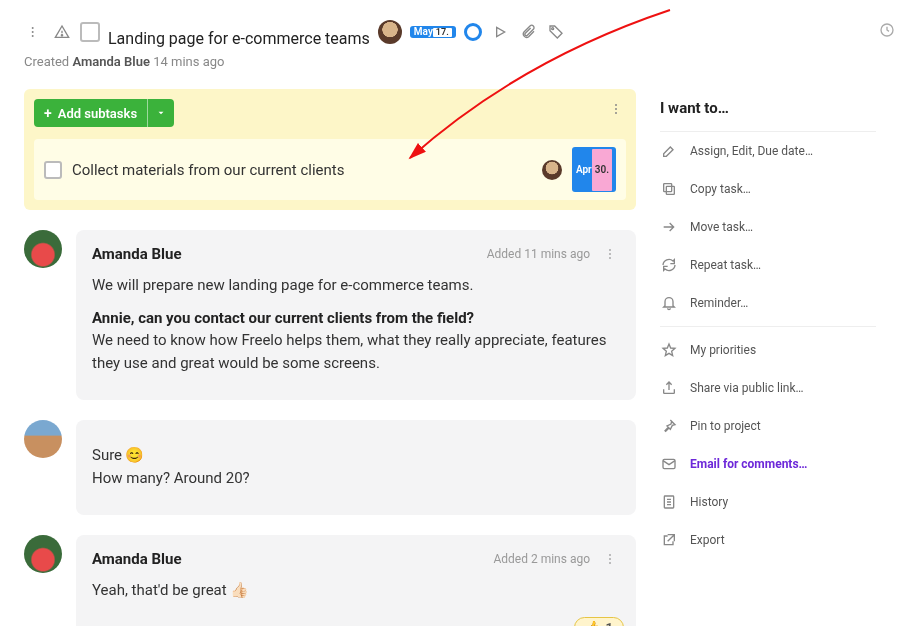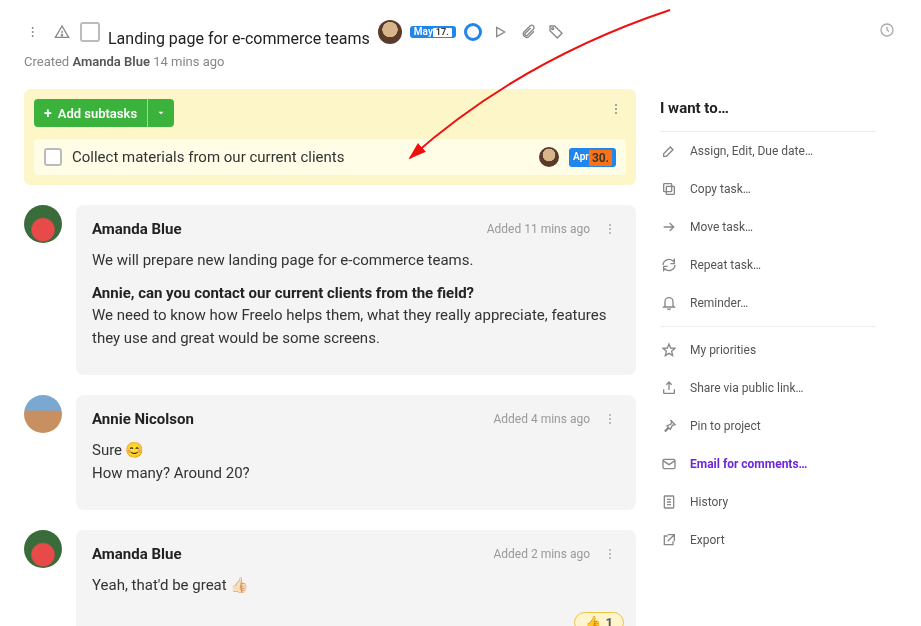--- a/index.html
+++ b/index.html
@@ -14,21 +14,21 @@
   
   .avatar { width: 24px; height: 24px; border-radius: 50%; background: #c8a070; display: inline-block; flex-shrink: 0; overflow: hidden; }
   .avatar-lg { width: 38px; height: 38px; }
   .avatar-amanda { background: radial-gradient(circle at 50% 65%, #e84a4a 0%, #e84a4a 35%, #3a6b3a 40%, #3a6b3a 100%); }
   .avatar-annie { background: linear-gradient(180deg, #7aa8d0 0%, #7aa8d0 40%, #c89060 42%, #c89060 100%); }
   
   .date-chip { display: inline-flex; align-items: center; justify-content: center; border-radius: 3px; padding: 1px 4px; font-size: 10px; line-height: 1; font-weight: 600; min-width: 28px; }
   .date-chip-may { background: #2186eb; color: #fff; }
   .date-chip-may .day { background: #fff; color: #333; border-radius: 1px; padding: 0 3px; font-size: 9px; margin-top: 1px;}
   .date-chip-apr { background: #2186eb; color: #fff; }
-  .date-chip-apr .day { background: #f97316; color: #333; border-radius: 1px; padding: 2px 3px; font-size: 12px; margin-top: 1px;}
+  .date-chip-apr .day { background: #f9a8d4; color: #333; border-radius: 1px; padding: 16px 3px; font-size: 10px; margin-top: 1px;}
   
   .circle-icon { width: 18px; height: 18px; border: 3px solid #2186eb; border-radius: 50%; }
   
   .meta-line { padding: 0 24px 12px 24px; font-size: 13px; color: #888; }
   .meta-line strong { color: #555; font-weight: 600; }
   
   .content-row { display: flex; }
   .main-col { flex: 1; padding: 8px 24px; max-width: 660px; }
   
   .subtasks-box { background: #fdf6c8; border-radius: 6px; padding: 10px 10px 10px 10px; position: relative; }
@@ -172,31 +172,20 @@
         <div class="comment-text">
           <p>We will prepare new landing page for e-commerce teams.</p>
           <p><strong>Annie, can you contact our current clients from the field?</strong><br>We need to know how Freelo helps them, what they really appreciate, features they use and great would be some screens.</p>
         </div>
       </div>
     </div>
 
     <div class="comment">
       <span class="avatar avatar-lg avatar-annie"></span>
       <div class="comment-body">
-        <div class="comment-head">
-          <span class="comment-author">Annie Nicolson</span>
-          <span class="comment-time">Added 4 mins ago</span>
-          <span class="comment-menu icon-btn">
-            <svg viewBox="0 0 24 24" fill="currentColor">
-                <circle cx="12" cy="6" r="1.5"></circle>
-                <circle cx="12" cy="12" r="1.5"></circle>
-                <circle cx="12" cy="18" r="1.5"></circle>
-              </svg>
-          </span>
-        </div>
         <div class="comment-text">
           <p>Sure 😊<br>How many? Around 20?</p>
         </div>
       </div>
     </div>
 
     <div class="comment">
       <span class="avatar avatar-lg avatar-amanda"></span>
       <div class="comment-body" style="padding-bottom:36px;">
         <div class="comment-head">

